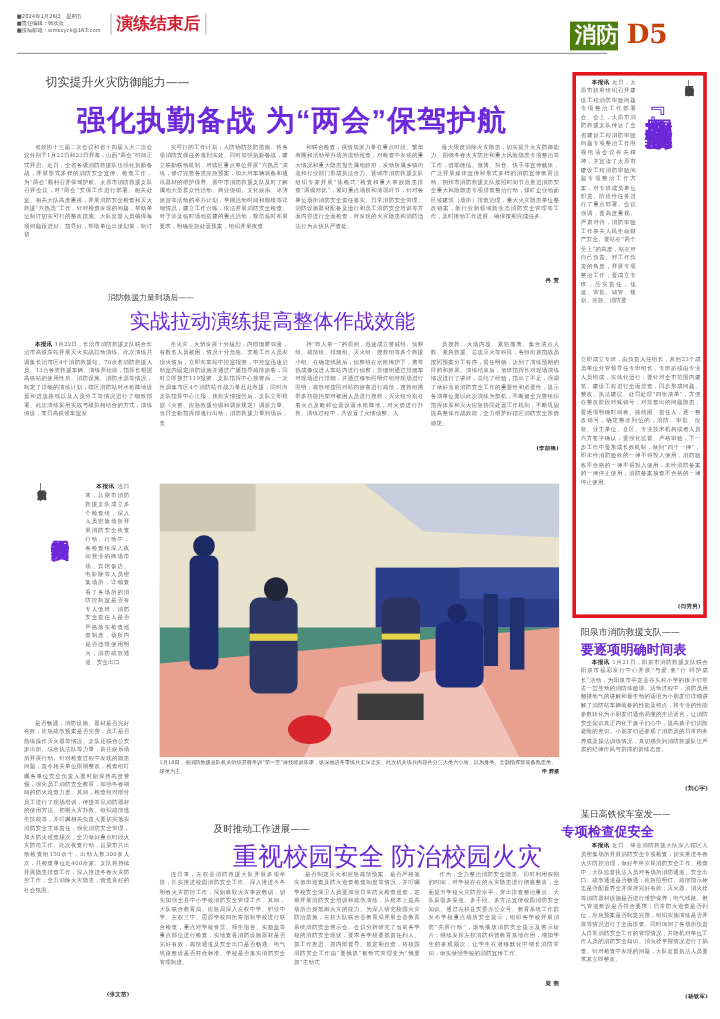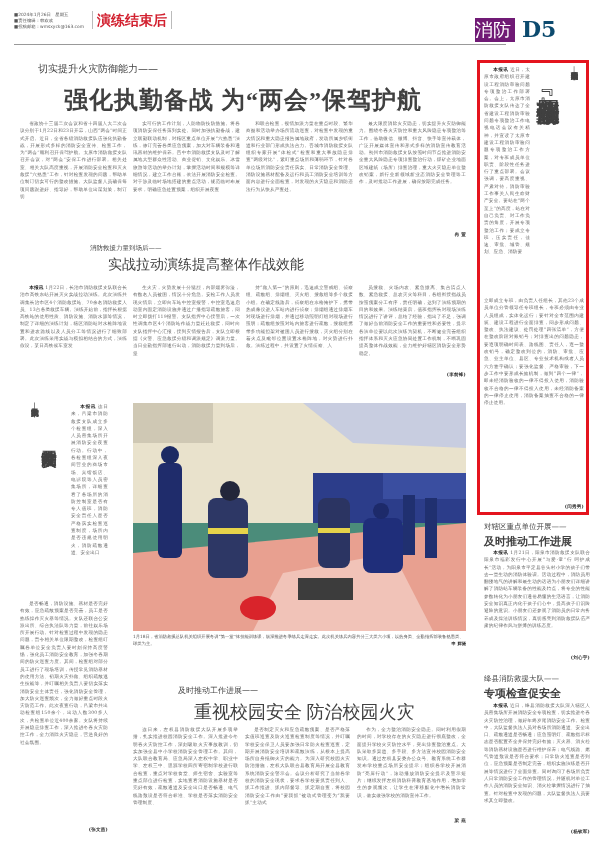--- a/index.html
+++ b/index.html
@@ -2,25 +2,25 @@
 <html><head>
 <meta charset="utf-8">
 <style>
 *{margin:0;padding:0;box-sizing:border-box}
 html,body{width:600px;height:849px;background:#fff;overflow:hidden}
 body{position:relative;font-family:"DejaVu Serif",serif;color:#333}
 .abs{position:absolute}
 .mast-info{left:14px;top:12px;font-size:4.4px;line-height:6.2px;color:#555;font-family:"DejaVu Sans",sans-serif}
 .mast-info div{white-space:nowrap}
 .logo{left:92px;top:11px;font-size:14px;color:#d2202f;font-family:"DejaVu Serif",serif;font-weight:bold;border-left:1px solid #bbb;border-right:1px solid #bbb;padding:0 4px;line-height:18px}
-.section-tag{left:475px;top:18px;width:40px;height:24px;background:#701a75;color:#fff;font-size:18px;font-weight:normal;font-family:"DejaVu Sans",sans-serif;text-align:left;line-height:24px}
-.page-num{left:522px;top:16px;font-size:22px;font-weight:bold;font-family:"DejaVu Serif",serif;color:#0c4a6e}
+.section-tag{left:475px;top:18px;width:40px;height:24px;background:#4d7c0f;color:#fff;font-size:18px;font-weight:bold;font-family:"DejaVu Sans",sans-serif;text-align:right;line-height:24px}
+.page-num{left:522px;top:16px;font-size:22px;font-weight:bold;font-family:"DejaVu Serif",serif;color:#c2410c}
 .top-rule{left:14px;top:44px;width:492px;height:1px;background:#999}
 .kicker{font-family:"DejaVu Sans",sans-serif;color:#444}
-.headline{font-family:Liberation Serif, serif;color:#404040;white-space:nowrap}
+.headline{font-family:Liberation Sans, sans-serif;color:#6d28d9;white-space:nowrap}
 .body{font-size:4.6px;line-height:7.3px;color:#666;text-align:justify;letter-spacing:0.2px;overflow:hidden}
 .body p{text-indent:2em}
 .body b{color:#222}
 .credit{text-align:right;color:#333;font-weight:bold}
 .sidebar{left:477px;top:60px;width:112px;height:455px;border:3px solid #e4141e;background:#fff}
 .vtext{writing-mode:vertical-rl}
 .photo{left:133px;top:403px;width:333px;height:228px;overflow:hidden;background:linear-gradient(180deg,#d9d3c2 0%,#efe6c7 30%,#c8b79a 50%,#e7b8a8 70%,#f2c4bb 100%)}
 .caption{font-size:4.3px;line-height:7px;color:#555}
 </style>
 </head>
@@ -46,21 +46,21 @@
   </div>
 <div class="abs body" style="left:246px;top:120px;width:107px;height:120px">
     <p>和联合检查，视情加派力量在重点时段、繁华商圈和活动举办场所流动巡查，对检查中发现的重大情况和重大隐患报告属地政府，发动所属乡镇街道和行业部门形成执法合力。晋城市消防救援支队组织专家开展“体检式”检查和重大事故隐患排查“两级对比”，紧盯重点场所和薄弱环节，针对各单位场所消防安全责任落实、日常消防安全管理、消防设施器材配备及运行和员工消防安全培训等方面内容进行全面检查，对发现的火灾隐患和消防违法行为从快从严查处。</p>
   </div>
 <div class="abs body" style="left:359px;top:120px;width:107px;height:112px">
     <p>最大限度消除火灾隐患，切实提升火灾防御能力。围绕冬春火灾防控和重大风险隐患专项整治等工作，借助微信、微博、抖音、快手等宣传载体，广泛开展媒体宣传和形式多样的消防宣传教育活动。朔州市消防救援支队按照时间节点推进消防安全重大风险隐患专项排查整治行动，煤矿企业地面区域建筑（场所）排查治理，重大火灾隐患单位整改销案，新行业新领域新业态消防安全管理等工作，及时推动工作进展，确保按期完成任务。</p>
   </div>
 <div class="abs body credit" style="left:359px;top:231px;width:107px">冉 萱</div>
 
 <div class="abs kicker" style="left:90px;top:244px;font-size:6.5px">消防救援力量到场后——</div>
-<div class="abs headline" style="left:108px;top:256px;font-size:14px">实战拉动演练提高整体作战效能</div>
+<div class="abs headline" style="left:108px;top:256px;font-size:17px">实战拉动演练提高整体作战效能</div>
 <div class="abs body" style="left:20px;top:284px;width:107px;height:95px">
     <p><b>本报讯</b> <span>1月22日，长治市消防救援支队联合长治市高铁东站开展灭火实战拉动演练。此次演练共调集长治市区4个消防救援站、70余名消防救援人员、13台各类救援车辆。演练开始前，指挥长根据高铁站的使用性质、消防设施、消防水源等情况，制定了详细的演练计划，辖区消防站对水枪阵地设置和进攻路线以及人员分工等情况进行了细致部署。此次演练采用实战与模拟相结合的方式，演练假设，某日高铁候车室发</span></p>
   </div>
 <div class="abs body" style="left:133px;top:284px;width:107px;height:95px">
     <p>生火灾，火势发展十分猛烈，内部烟雾弥漫，有数名人员被困，情况十分危急。安检工作人员发现火情后，立即向车站中控室报警，中控室迅速启动室内固定消防设施并通过广播指导疏散旅客，同时立即拨打119报警。支队指挥中心接警后，一次性调集市区4个消防站作战力量赶赴救援，同时向支队指挥中心汇报，接到灾情报告后，支队立即根据《火警、应急救援分级和调派规定》调派力量。当日全勤指挥部遂行出动，消防救援力量到场后，坚</p>
   </div>
 <div class="abs body" style="left:246px;top:284px;width:107px;height:95px">
     <p>持“救人第一”的原则，迅速成立警戒组、侦察组、疏散组、排烟组、灭火组、搜救组等多个救援小组。在确定线路后，侦察组在水枪掩护下，携带热成像仪进人车站内进行侦察；排烟组通过排烟车对现场进行排烟，并通过移动照明灯组对现场进行照明；疏散组按照对站内旅客进行疏散，搜救组携带多功能担架对被困人员进行搜救，灭火组分别在着火点及毗邻位置设置水枪阵地，对火势进行扑救。演练过程中，共设置了火情侦察、人</p>
   </div>
 <div class="abs body" style="left:359px;top:284px;width:107px;height:88px">
@@ -100,21 +100,21 @@
     <rect x="270" y="92" width="12" height="60" fill="#203070"></rect>
     <rect x="292" y="95" width="12" height="60" fill="#203070"></rect>
     <ellipse cx="125" cy="205" rx="18" ry="12" fill="#d9242b"></ellipse>
     <rect x="165" y="175" width="55" height="22" fill="#3c3c3c"></rect>
   </svg>
 </div>
 <div class="abs caption" style="left:133px;top:633px;width:333px"><span>1月18日，省消防救援总队机关组织开展冬训“第一堂”体技能训练课，纵深推进冬季练兵走深走实。此次机关练兵内容共分三大类六小项，以热身类、全勤指挥部装备熟悉类、球类为主。</span></div>
 <div class="abs caption" style="left:420px;top:640px;width:46px;text-align:right;font-weight:bold;color:#333">申 辉摄</div>
 
 <div class="abs kicker" style="left:178px;top:685px;font-size:8px">及时推动工作进展——</div>
-<div class="abs headline" style="left:194px;top:700px;font-size:18px">重视校园安全 防治校园火灾</div>
+<div class="abs headline" style="left:194px;top:700px;font-size:21px">重视校园安全 防治校园火灾</div>
 <div class="abs body" style="left:133px;top:726px;width:105px;height:98px">
     <p>连日来，左权县消防救援大队开展多项举措，扎实推进校园消防安全工作。深入推进今冬明春火灾防控工作，深刻吸取火灾事故教训，切实加强全县中小学校消防安全管理工作。其间，大队联合教育局、应急局深入左权中学、职业中学、左权三中、思源学校四所寄宿制学校进行联合检查，重点对学校食堂、师生宿舍、实验室等重点部位进行检查，实地查看消防设施器材是否完好有效，疏散通道及安全出口是否畅通、电气线路敷设是否符合标准、学校是否落实消防安全管理制度、</p>
   </div>
 <div class="abs body" style="left:245px;top:726px;width:105px;height:98px">
     <p>是否制定灭火和应急疏散预案、是否严格落实值班巡查及防火巡查检查制度等情况，并叮嘱学校安全保卫人员要加强日常防火检查巡查，定期开展消防安全培训和疏散演练，从根本上提高场所自身抵御火灾的能力。为深入研究校园火灾防治措施，左权大队联合县教育局开展全县教育系统消防安全警示会。会议分析研究了当前各学校的消防安全现状，要求各学校要抓责任到人、抓工作推进、抓内部督导、抓定期自查，将校园消防安全工作由“要我抓”被动式管理变为“我要抓”主动式</p>
   </div>
 <div class="abs body" style="left:357px;top:726px;width:109px;height:92px">
     <p>作为，全力整治消防安全隐患。同时利用假期的时间，对学校存在的火灾隐患进行彻底整改，全面提升学校火灾防控水平，突出排查整治重点。大队采取多渠道、多手段、多方法宣传校园消防安全知识。通过左权县安委办公众号、教育系统工作群发布学校重点场所安全提示；组织各学校开展消防“亮屏行动”，滚动播放消防安全提示及警示短片；继续发挥左权消防科普教育基地作用，增加学生的参观频次，让学生在潜移默化中增长消防常识，做实做强学校的消防宣传工作。</p>
   </div>
 <div class="abs body credit" style="left:357px;top:817px;width:109px">梁 燕</div>
@@ -123,25 +123,25 @@
 <div class="abs body" style="left:484px;top:66px;width:46px;height:230px">
     <p><b>本报讯</b> <span>近日，太原市政府组织召开建设工程消防审验问题专项整治工作部署会。会上，太原市消防救援支队传达了全省建设工程消防审验问题专项整治工作电视电话会议有关精神，并宣读了太原市建设工程消防审验问题专项整治工作方案，对专班成员单位职责、阶段性任务进行了重点部署。会议强调，要高度重视、严肃对待，消防审验工作事关人民生命财产安全。要站在“两个至上”的高度，站在对自己负责、对工作负责的角度，开展专项整治工作；要成立专班，压实责任，佳速、审批、城管、规划、应急、消防要</span></p>
   </div>
 <div class="abs kicker vtext" style="left:570px;top:66px;font-size:7.5px;height:175px;line-height:9px">太原专项整治建设工程消防审验问题——</div>
 <div class="abs headline vtext" style="left:534px;top:82px;font-size:24px;height:218px;line-height:28px;letter-spacing:0">『四张清单』确保整改到位</div>
 <div class="abs body" style="left:484px;top:297px;width:100px;height:206px">
     <p style="text-indent:0">立即成立专班，由负责人任组长，其他23个成员单位分管领导任专班组长，专班必须由专业人员组成，实体化运行；要针对全市范围内建筑、建设工程进行全面排查，同步形成问题、整改、执法建议、处罚处理“四张清单”，方便在整改阶段对账销号；对排查出的问题隐患，要逐项明确时间表、路线图、责任人，逐一整改销号，确定整改到位的，消防、审批、应急、业主单位、县区、专业技术机构或者人员六方签字确认；要强化监督、严格审验，下一步工作中要形成长效机制，做到“四个一律”，即未经消防验收的一律不得投入使用，消防验收不合格的一律不得投入使用，未经消防备案的一律停止使用，消防备案抽查不合格的一律停止使用。</p>
   </div>
 <div class="abs body credit" style="left:484px;top:503px;width:100px">(闫秀男)</div>
 
-<div class="abs kicker" style="left:484px;top:522px;font-size:7.5px">对辖区重点单位开展——</div>
-<div class="abs headline" style="left:484px;top:534px;font-size:11px;font-weight:bold">及时推动工作进展</div>
+<div class="abs kicker" style="left:484px;top:522px;font-size:7.5px">阳泉市消防救援支队——</div>
+<div class="abs headline" style="left:484px;top:534px;font-size:11px;font-weight:bold">要逐项明确时间表</div>
 <div class="abs body" style="left:484px;top:549px;width:106px;height:105px">
     <p><b>本报讯</b> <span>1月21日，阳泉市消防救援支队联合阳泉市福彩发行中心开展“与爱·童”行 呵护成长”活动，为阳泉市平定县谷头村小学的孩子们带去一堂生动的消防体验课。活动过程中，消防员用翻搂地气的讲解和最生动的话语为小朋友们详细讲解了消防站车辆装备的性能及特点，将专业的性能参数转化为小朋友们通俗易懂的生活语言，让消防安全知识真正内化于孩子们心中，提高孩子们识险避险的意识。小朋友们还参观了消防员的日常内务养成及操法训练情况，真切感受到消防救援队伍严肃的纪律作风与拼搏的训练态度。</span></p>
   </div>
 <div class="abs body credit" style="left:484px;top:654px;width:106px">(刘心宇)</div>
 
-<div class="abs kicker" style="left:484px;top:674px;font-size:7.5px">绛县消防救援大队——</div>
-<div class="abs headline" style="left:484px;top:686px;font-size:11px;font-weight:bold">专项检查促安全</div>
+<div class="abs kicker" style="left:484px;top:674px;font-size:7.5px">某日高铁候车室发——</div>
+<div class="abs headline" style="left:468px;top:686px;font-size:11px;font-weight:bold">专项检查促安全</div>
 <div class="abs body" style="left:484px;top:702px;width:106px;height:126px">
     <p><b>本报讯</b> <span>近日，绛县消防救援大队深入辖区人员密集场所开展消防安全专项检查，切实推进冬春火灾防控治理，做好年终岁尾消防安全工作。检查中，大队监督执法人员对各场所消防通道、安全出口、疏散通道是否畅通；应急照明灯、疏散指示标志是否配置齐全并保持完好有效；灭火器、消火栓等消防器材设施是否进行维护保养；电气线路、燃气管道敷设是否符合要求；日常防火巡查是否到位，应急预案是否制定完善，组织实施演练是否开展等情况进行了全面排查。同时询问了各场所负责人日常消防安全工作的管理情况，并随机对单位工作人员的消防安全知识、消火栓掌握情况进行了抽查。针对检查中发现的问题，大队监督执法人员要求其立即整改。</span></p>
   </div>
 <div class="abs body credit" style="left:484px;top:828px;width:106px">(杨钦军)</div>
 
 </body></html>

